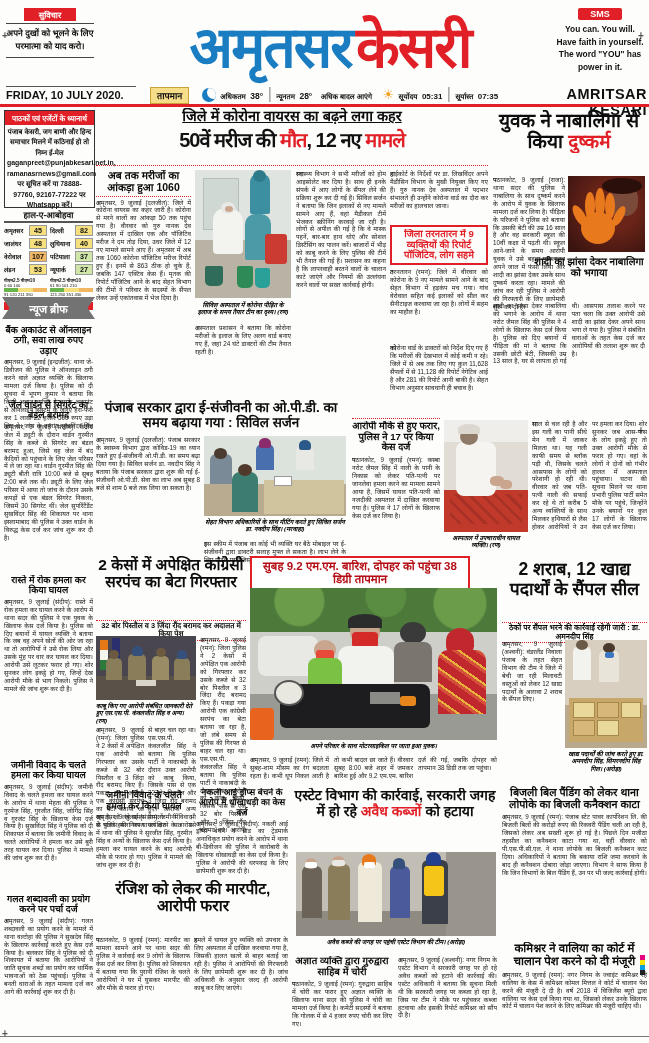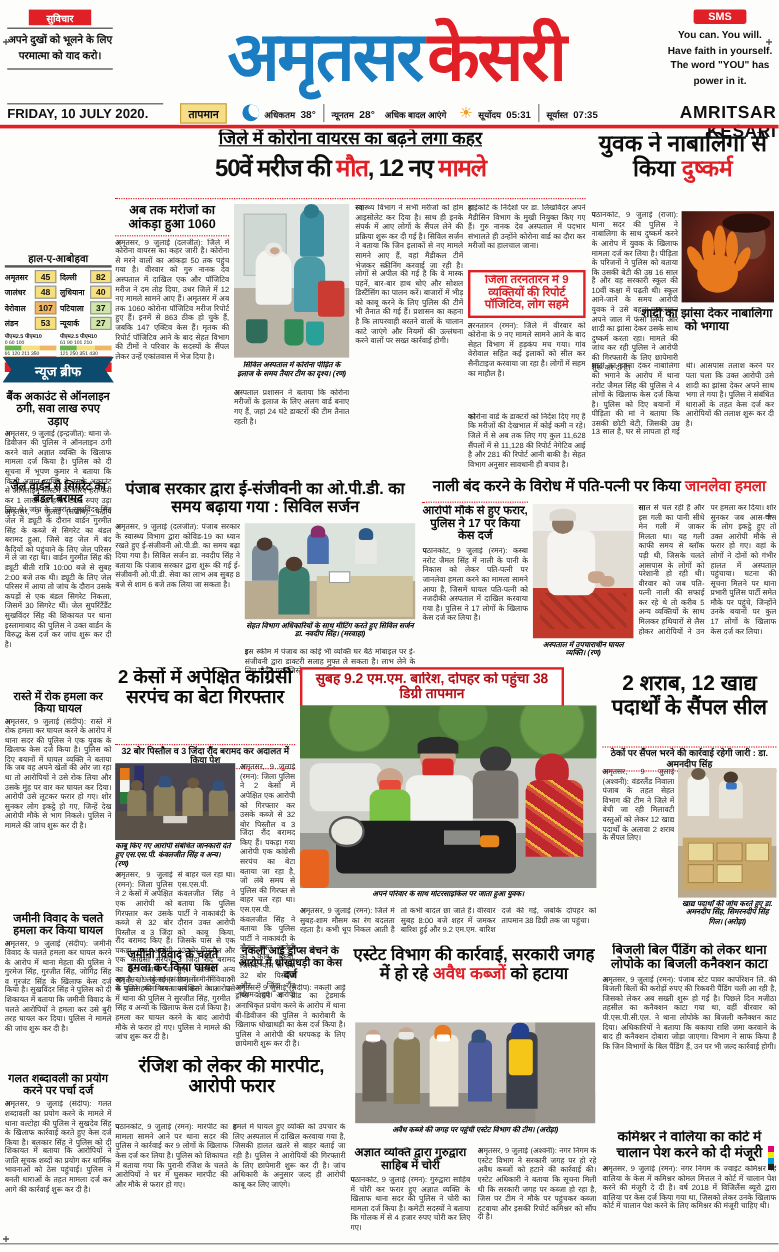--- a/index.html
+++ b/index.html
@@ -71,20 +71,24 @@
     <span style="font-size:8px;font-weight:bold;">05:31</span>
     <span style="color:#999;">|</span>
     <span style="font-size:7.2px;font-weight:bold;">सूर्यास्त</span>
     <span style="font-size:8px;font-weight:bold;">07:35</span>
   </div>
 
   <div class="abs" style="left:512px;top:86px;width:135px;text-align:right;font-size:14.5px;font-weight:900;letter-spacing:0.5px;">AMRITSAR KESARI</div>
 
   <div class="abs" style="left:0;top:104px;width:649px;height:3px;background:#e11f26;"></div>
 
+  <div class="abs" style="left:4px;top:110px;width:89px;height:96px;border:1px solid #333;">
+    <div class="badge" style="font-size:7.4px;padding:2px 0;">पाठकों एवं एजेंटों के ध्यानार्थ</div>
+    <div style="font-size:6.9px;font-weight:bold;text-align:center;line-height:1.52;padding:2px 2px;">पंजाब केसरी, जग बाणी और हिन्द समाचार मिलने में कठिनाई हो तो निम्न ई-मेल gaganpreet@punjabkesari.net.in, ramanasrnews@gmail.com पर सूचित करें या 78888-97760, 92167-77222 पर Whatsapp करें।</div>
+  </div>
 
   <div class="abs" style="left:4px;top:209px;width:89px;">
     <div style="font-size:8.5px;font-weight:900;text-align:center;border-bottom:2px double #555;padding-bottom:1px;">हाल-ए-आबोहवा</div>
     <div class="aqirow">
         <span class="c">अमृतसर</span>
         <span class="v vy">45</span>
         <span class="c" style="padding-left:3px;">दिल्ली</span>
         <span class="v vy">82</span>
       </div>
     <div class="aqirow">
@@ -133,21 +137,21 @@
         <div class="scalebar">
             <span style="flex:1;background:#f0b661;"></span>
             <span style="flex:1;background:#e8744f;"></span>
             <span style="flex:1;background:#d23b33;"></span>
           </div>
       </div>
     </div>
     <div class="badge" style="font-size:4.6px;margin-top:1px;padding:1px 0;">आंकड़े केंद्रीय प्रदूषण कंट्रोल बोर्ड अनुसार</div>
   </div>
 
-  <div class="abs" style="left:2px;top:297px;width:93px;height:22px;background:#0c4a6e;clip-path:polygon(0 0,100% 0,92% 50%,100% 100%,0 100%,8% 50%);display:flex;align-items:center;justify-content:center;">
+  <div class="abs" style="left:2px;top:297px;width:93px;height:22px;background:#737373;clip-path:polygon(0 0,100% 0,92% 50%,100% 100%,0 100%,8% 50%);display:flex;align-items:center;justify-content:center;">
     <span style="color:#fff;font-weight:900;font-size:11px;">न्यूज ब्रीफ</span>
   </div>
 
   <div class="abs" style="left:4px;top:325px;width:89px;">
     <div class="hl" style="font-size:9.3px;">बैंक अकाउंट से ऑनलाइन ठगी, सवा लाख रुपए उड़ाए</div>
     <div class="bd" style="height:72px;margin-top:2px;">अमृतसर, 9 जुलाई (इन्द्रजीत): थाना जे-डिवीजन की पुलिस ने ऑनलाइन ठगी करने वाले अज्ञात व्यक्ति के खिलाफ मामला दर्ज किया है। पुलिस को दी सूचना में भूपण कुमार ने बताया कि किसी अज्ञात व्यक्ति ने उसके अकाउंट से ऑनलाइन सिस्टम के जरिए हेरा-फेरी कर 1 लाख 22 हजार 500 रुपए उड़ा लिए थे। जांच के उपरांत सुखविंदर सिंह की शिकायत पर अज्ञात व्यक्ति के विरुद्ध मामला दर्ज किया गया।</div>
   </div>
   <div class="abs" style="left:4px;top:400px;width:89px;">
     <div class="hl" style="font-size:9.3px;">जेल वार्डन से सिगरेट का बंडल बरामद</div>
     <div class="bd" style="height:123px;margin-top:2px;">अमृतसर, 9 जुलाई (संजीव): केंद्रीय जेल में ड्यूटी के दौरान वार्डन गुरमीत सिंह के कब्जे से सिगरेट का बंडल बरामद हुआ, जिसे वह जेल में बंद कैदियों को पहुंचाने के लिए जेल परिसर में ले जा रहा था। वार्डन गुरमीत सिंह की ड्यूटी बीती रात्रि 10:00 बजे से सुबह 2:00 बजे तक थी। ड्यूटी के लिए जेल परिसर में आया तो जांच के दौरान उसके कपड़ों से एक बंडल सिगरेट निकला, जिसमें 30 सिगरेट थीं। जेल सुपरिंटैंडैंट सुखविंदर सिंह की शिकायत पर थाना इस्लामाबाद की पुलिस ने उक्त वार्डन के विरुद्ध केस दर्ज कर जांच शुरू कर दी है।</div>
@@ -236,23 +240,20 @@
     <div style="left:6px;top:18px;width:22px;height:30px;background:#7a8a96;border-radius:6px 6px 0 0;"></div>
     <div style="left:10px;top:12px;width:13px;height:11px;background:#4a3a30;border-radius:50%;"></div>
     <div style="left:28px;top:36px;width:26px;height:40px;background:#3b7d6e;border-radius:8px 8px 0 0;"></div>
     <div style="left:34px;top:28px;width:14px;height:12px;background:#503a2c;border-radius:50%;"></div>
     <div style="left:60px;top:44px;width:80px;height:34px;background:#cfc49e;"></div>
     <div style="left:70px;top:40px;width:16px;height:8px;background:#fff;border:0.5px solid #999;"></div>
   </div>
   <div class="abs cap" style="left:204px;top:518px;width:142px;">सेहत विभाग अधिकारियों के साथ मीटिंग करते हुए सिविल सर्जन डा. नवदीप सिंह। (मरवाहा)</div>
   <div class="abs bd" style="left:204px;top:540px;width:142px;height:46px;">इस स्कीम में पंजाब का कोई भी व्यक्ति घर बैठे मोबाइल पर ई-संजीवनी द्वारा डाक्टरी सलाह मुफ्त ले सकता है। लाभ लेने के लिए पोर्टल पर रजिस्ट्रेशन जरूरी है।</div>
 
-  <div class="abs hl" style="left:352px;top:398px;width:295px;font-size:12.5px;white-space:nowrap;">
-    <span>नाली बंद करने के विरोध में पति-पत्नी पर किया </span><span class="red">जानलेवा हमला</span>
-  </div>
   <div class="abs" style="left:352px;top:418px;width:88px;">
     <div class="dotrule" style="margin-bottom:2px;"></div>
     <div class="hl" style="font-size:9.6px;">आरोपी मौके से हुए फरार, पुलिस ने 17 पर किया केस दर्ज</div>
     <div class="bd" style="height:118px;margin-top:3px;">पठानकोट, 9 जुलाई (रमन): कस्बा नरोट जैमल सिंह में नाली के पानी के निकास को लेकर पति-पत्नी पर जानलेवा हमला करने का मामला सामने आया है, जिसमें घायल पति-पत्नी को नजदीकी अस्पताल में दाखिल करवाया गया है। पुलिस ने 17 लोगों के खिलाफ केस दर्ज कर लिया है।</div>
   </div>
   <div class="ph" style="left:444px;top:420px;width:84px;height:112px;background:linear-gradient(#efeeea 0 20%,#e2ddd4 20% 100%);">
     <div style="left:0px;top:70px;width:84px;height:42px;background:#c0392b;"></div>
     <div style="left:6px;top:74px;width:72px;height:30px;background:repeating-linear-gradient(45deg,#c0392b 0 6px,#a93226 6px 9px);"></div>
     <div style="left:12px;top:22px;width:40px;height:54px;background:#f5f4f0;border-radius:8px;"></div>
     <div style="left:16px;top:8px;width:18px;height:17px;background:#8f7a68;border-radius:50%;"></div>

